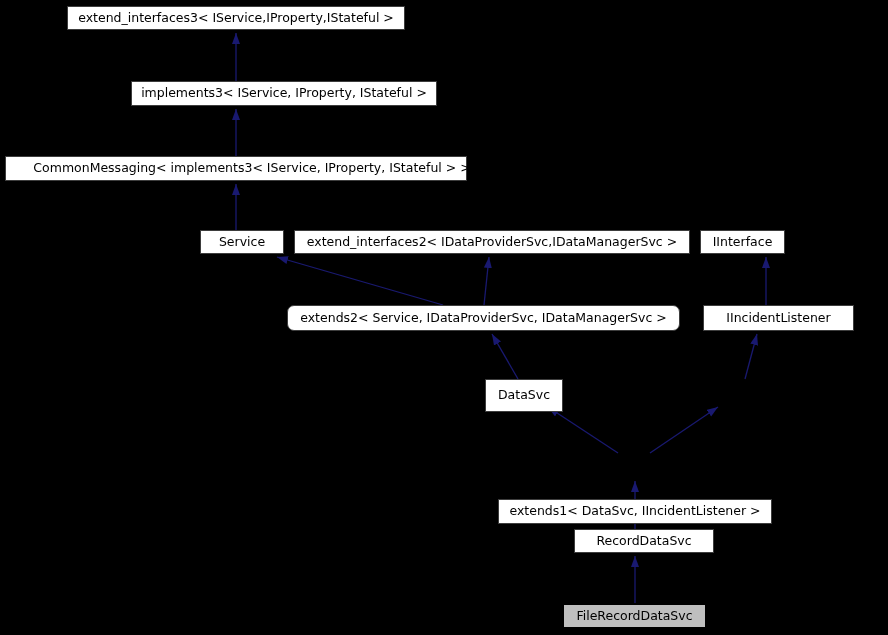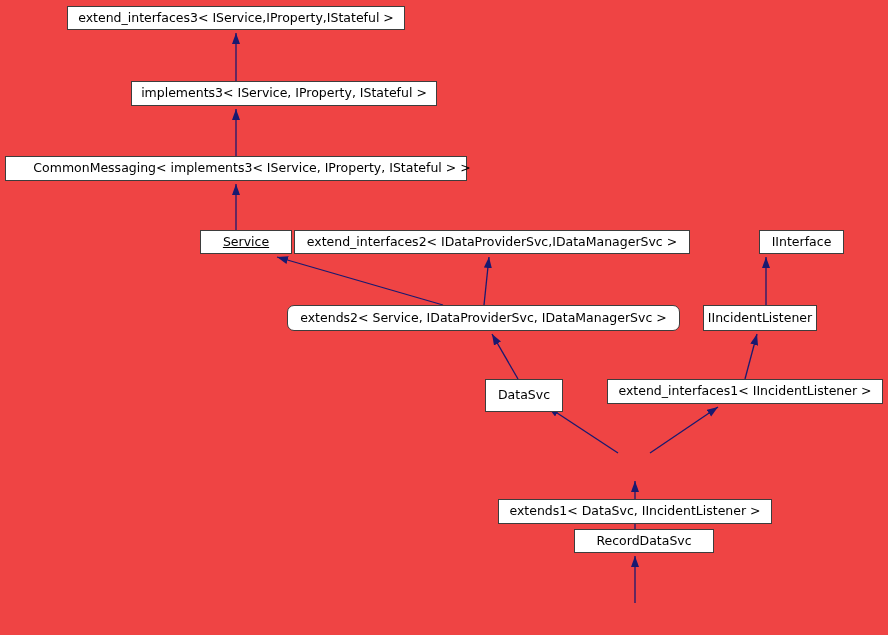--- a/index.html
+++ b/index.html
@@ -4,21 +4,21 @@
 <style>
   html, body {
     margin: 0;
     padding: 0;
     background: #ffffff;
   }
   .diagram {
     position: relative;
     width: 888px;
     height: 635px;
-    background: #ef4444;
+    background: #000000;
     font-family: "DejaVu Sans", "Liberation Sans", sans-serif;
     overflow: hidden;
   }
   .edges {
     position: absolute;
     left: 0;
     top: 0;
     width: 888px;
     height: 635px;
     pointer-events: none;
@@ -66,23 +66,23 @@
       <line x1="618" y1="453" x2="548" y2="407" marker-end="url(#arrow)"></line>
       <line x1="650" y1="453" x2="718" y2="407" marker-end="url(#arrow)"></line>
       <line x1="635" y1="529" x2="635" y2="481" marker-end="url(#arrow)"></line>
       <line x1="635" y1="603" x2="635" y2="556" marker-end="url(#arrow)"></line>
     </g>
   </svg>
 
   <div class="node" style="left:67px;  top:6px;   width:338px; height:24px;">extend_interfaces3&lt; IService,IProperty,IStateful &gt;</div>
   <div class="node" style="left:83px;  top:81px;  width:306px; height:25px;margin-left:48px;">implements3&lt; IService, IProperty, IStateful &gt;</div>
   <div class="node" style="left:5px;   top:156px; width:462px; height:25px;padding-left:32px;">CommonMessaging&lt; implements3&lt; IService, IProperty, IStateful &gt; &gt;</div>
-  <div class="node" style="left:200px; top:230px; width:92px;  height:24px;text-decoration:underline;">Service</div>
+  <div class="node" style="left:200px; top:230px; width:84px;  height:24px;">Service</div>
   <div class="node" style="left:294px; top:230px; width:396px; height:24px;text-align:center;">extend_interfaces2&lt; IDataProviderSvc,IDataManagerSvc &gt;</div>
-  <div class="node" style="left:759px; top:230px; width:85px;  height:24px;">IInterface</div>
+  <div class="node" style="left:700px; top:230px; width:85px;  height:24px;">IInterface</div>
   <div class="node" style="left:287px; top:305px; width:393px; height:26px;border-radius:7px;">extends2&lt; Service, IDataProviderSvc, IDataManagerSvc &gt;</div>
-  <div class="node" style="left:703px; top:305px; width:114px; height:26px;">IIncidentListener</div>
+  <div class="node" style="left:703px; top:305px; width:151px; height:26px;">IIncidentListener</div>
   <div class="node" style="left:485px; top:379px; width:78px;  height:33px;">DataSvc</div>
-  <div class="node" style="left:607px; top:379px; width:276px; height:25px;">extend_interfaces1&lt; IIncidentListener &gt;</div>
   <div class="node" style="left:498px; top:453px; width:274px; height:25px;margin-top:46px;">extends1&lt; DataSvc, IIncidentListener &gt;</div>
   <div class="node" style="left:574px; top:529px; width:140px; height:24px;">RecordDataSvc</div>
+  <div class="node highlight" style="left:562px; top:603px; width:145px; height:26px;">FileRecordDataSvc</div>
 
 </div>
 
 </body></html>

